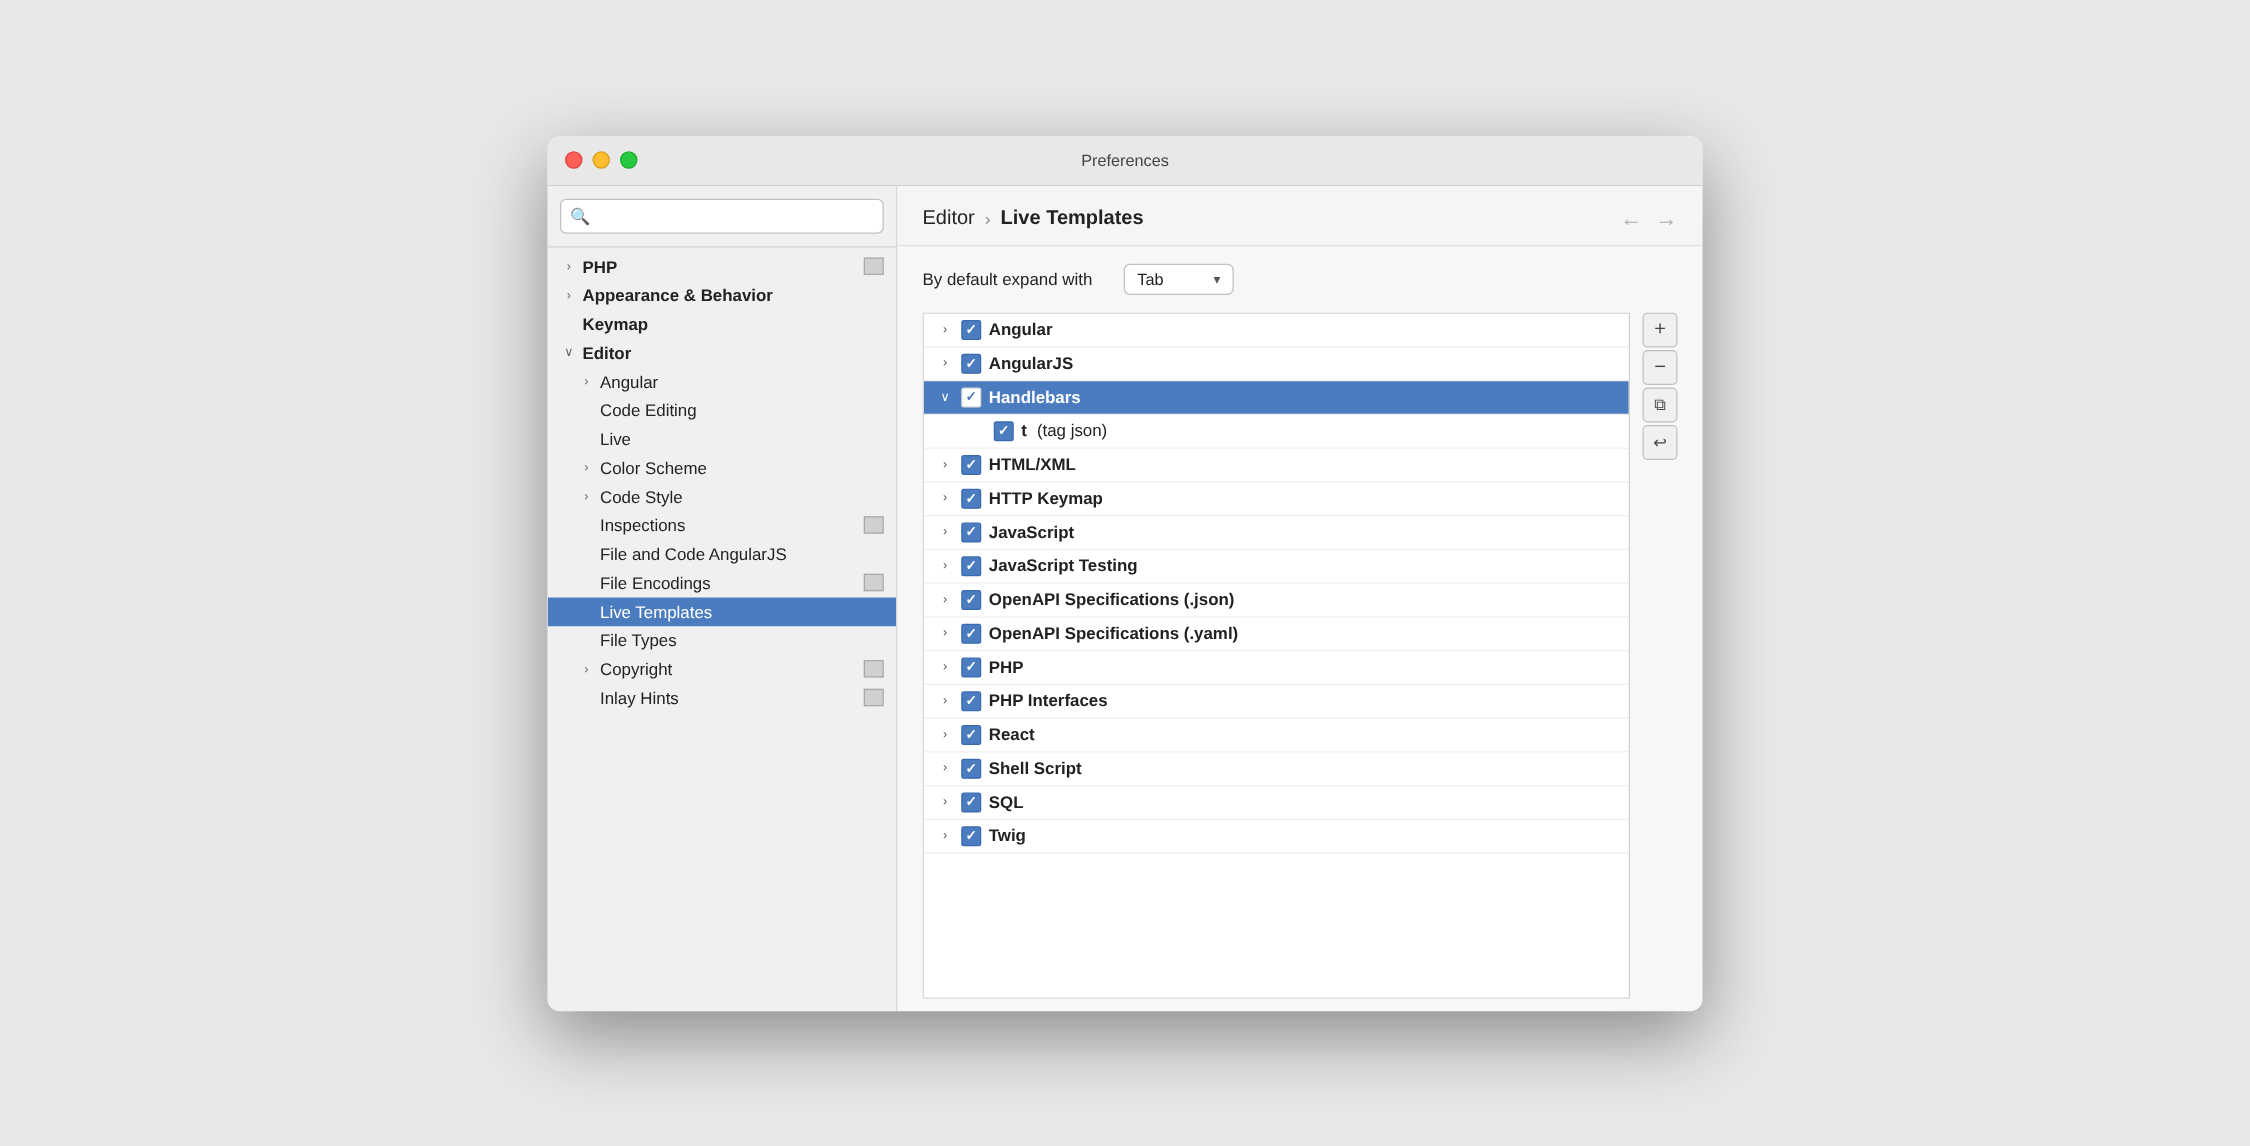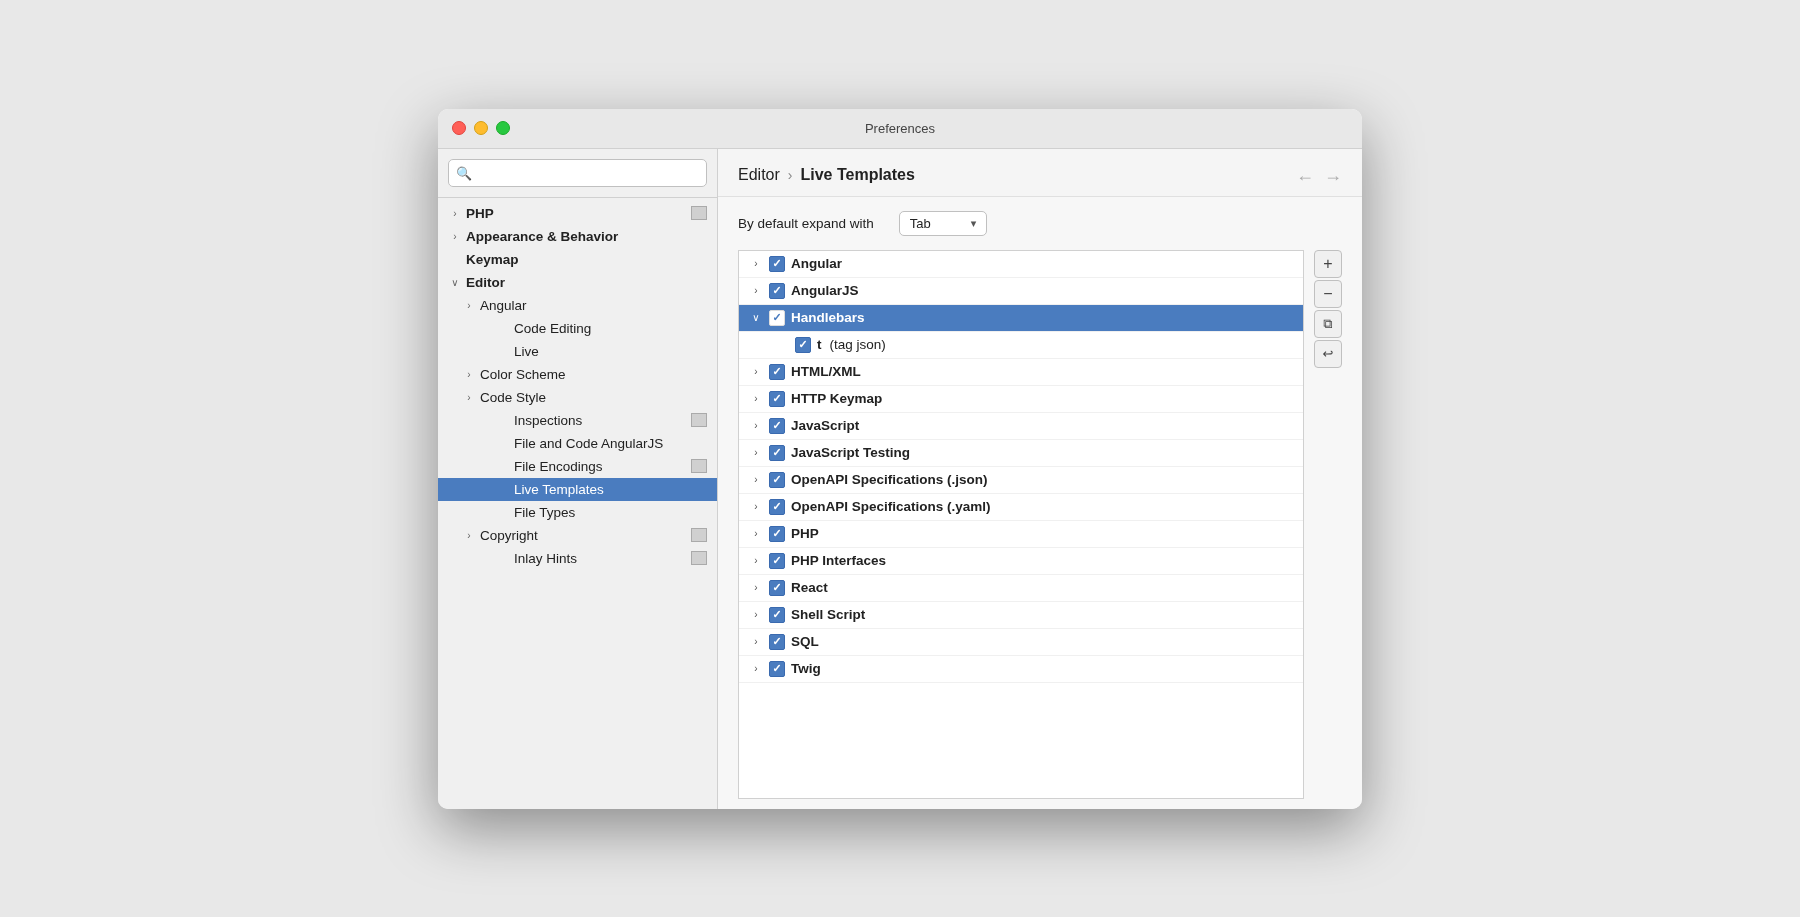--- a/index.html
+++ b/index.html
@@ -135,21 +135,21 @@
     }
     .sidebar-item .page-icon {
       width: 16px;
       height: 14px;
       border: 1px solid #aaa;
       background: #d0d0d0;
       display: inline-block;
       flex-shrink: 0;
     }
     .indent-1 { padding-left: 24px; }
-    .indent-2 { padding-left: 58px; }
+    .indent-2 { padding-left: 24px; }
     
     .main-panel {
       flex: 1;
       display: flex;
       flex-direction: column;
       background: #f7f7f7;
       overflow: hidden;
     }
     .main-header {
       padding: 16px 20px 10px;

